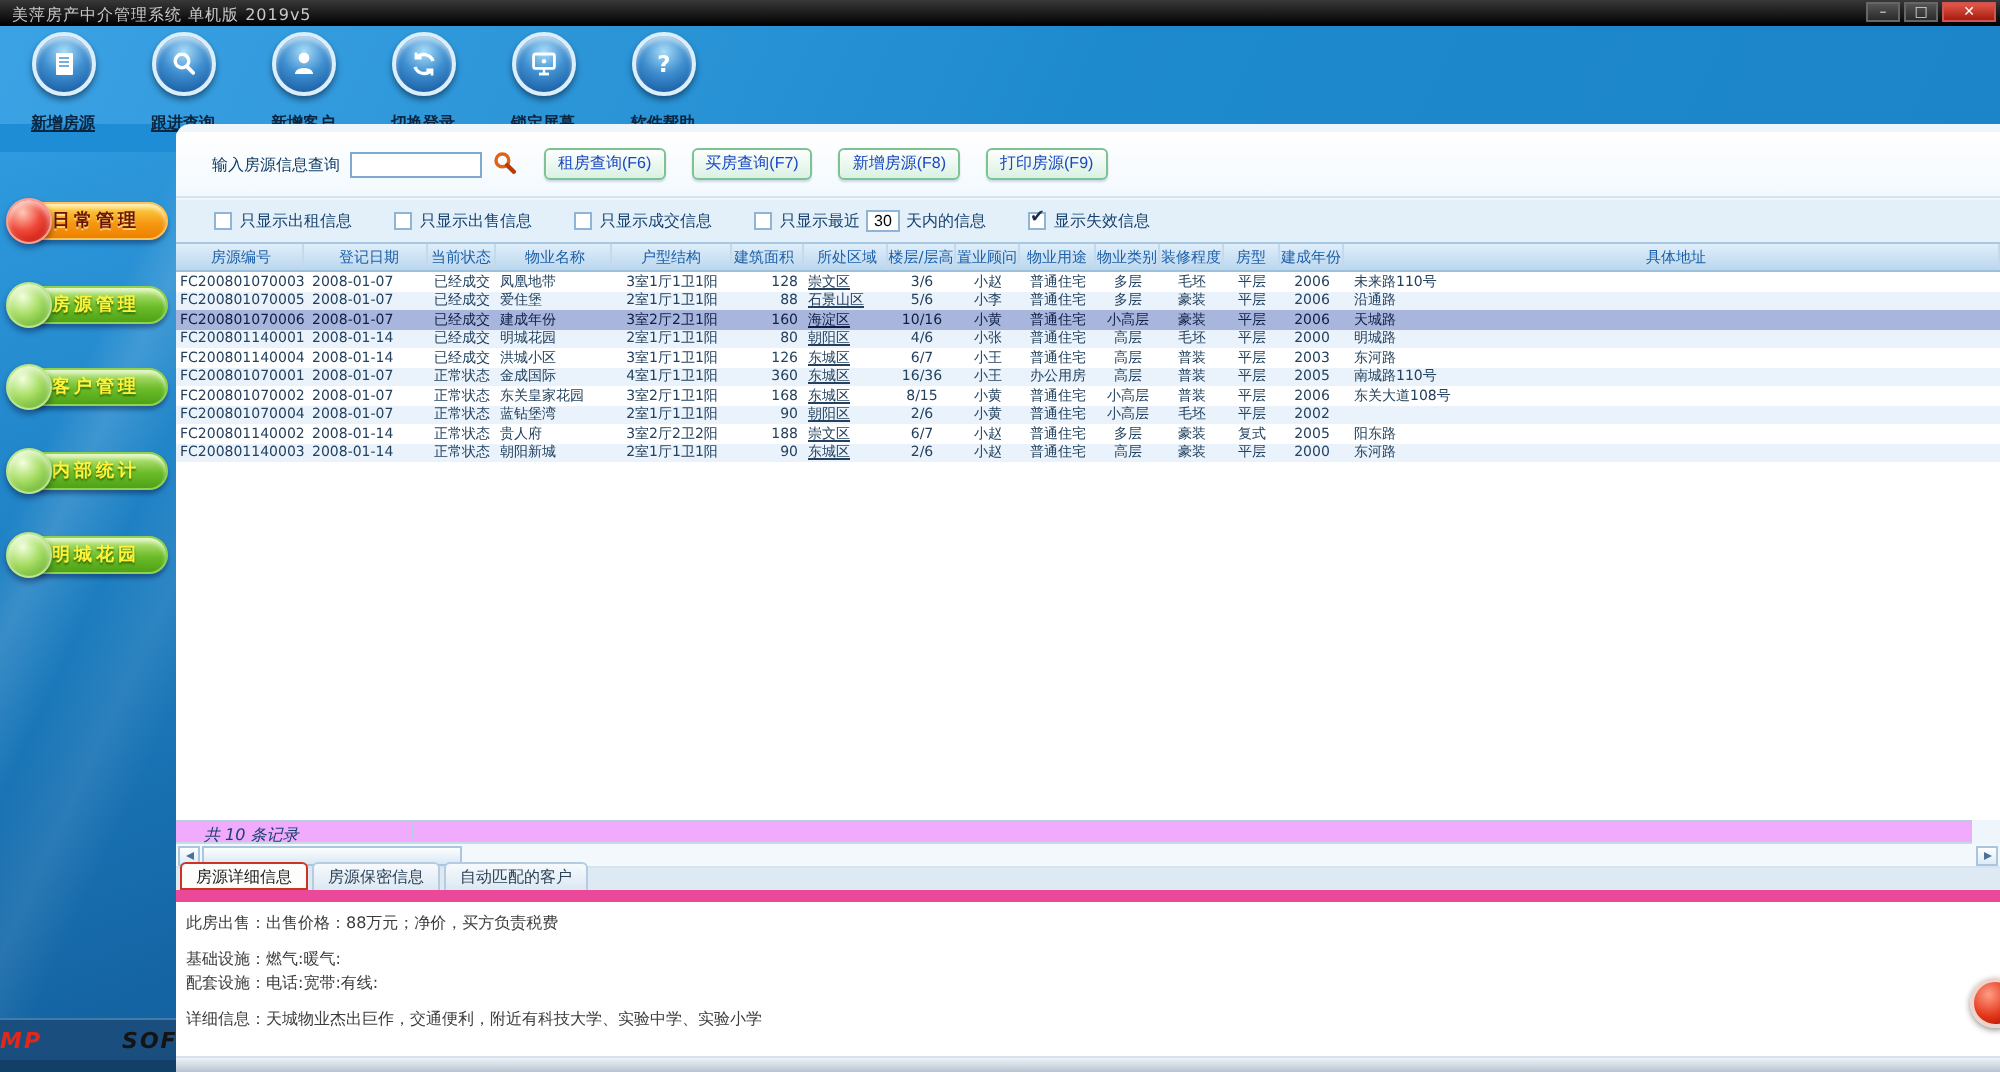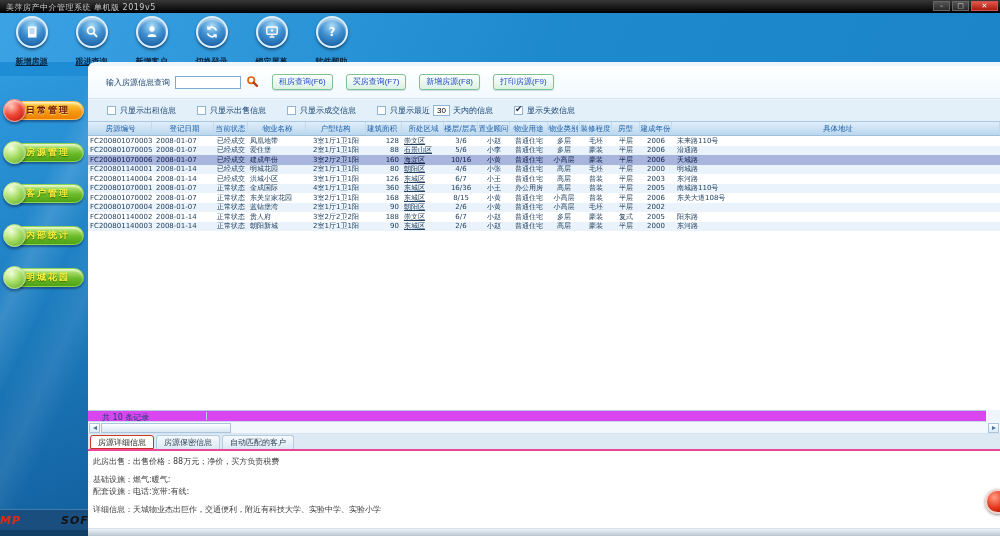--- a/index.html
+++ b/index.html
@@ -86,36 +86,36 @@
   .c4{width:60px; text-align:center;} .c5{width:36px; text-align:right; padding-right:3px;}
   .c6{width:42px; padding-left:2px;} .c7{width:34px; text-align:center;}
   .c8{width:32px; text-align:center;} .c9{width:38px; text-align:center;}
   .c10{width:32px; text-align:center;} .c11{width:32px; text-align:center;}
   .c12{width:28px; text-align:center;} .c13{width:32px; text-align:center;}
   .c14{flex:1; padding-left:5px;}
   .trow .c6 { text-decoration:underline; }
   .table-fill { position:absolute; top:169px; left:0; right:0; height:179px; background:#fff; }
 
   
-  .record-bar { position:absolute; top:348px; left:0; right:14px; height:12px; background:#d946ef;
-    border-top:1px solid #b6cce0; border-bottom:1px solid #c8daea; font-size:8px; color:#16416f; }
+  .record-bar { position:absolute; top:348px; left:0; right:14px; height:12px; background:#f0abfc;
+    border-top:1px solid #b6cce0; border-bottom:1px solid #c8daea; font-size:8px; color:#16416f;font-style:italic; }
   .record-text { position:absolute; left:14px; top:1px; }
   .record-sep { position:absolute; left:118px; top:1px; bottom:1px; width:1px; background:#b6cce0; }
 
   .hscroll { position:absolute; top:360px; left:0; right:0; height:12px; background:#f3f8fc; border-bottom:1px solid #d6e4f0; }
   .harrow { position:absolute; top:1px; width:11px; height:10px; background:linear-gradient(#fdfeff,#dcebf6);
     border:1px solid #aac6de; display:flex; align-items:center; justify-content:center; cursor:pointer; }
   .harrow.left { left:1px; } .harrow.right { right:1px; }
   .tri-l { width:0; height:0; border-top:2.5px solid transparent; border-bottom:2.5px solid transparent; border-right:4px solid #4b7299; }
   .tri-r { width:0; height:0; border-top:2.5px solid transparent; border-bottom:2.5px solid transparent; border-left:4px solid #4b7299; }
   .hthumb { position:absolute; left:13px; top:1px; width:130px; height:10px;
     background:linear-gradient(#fdfeff,#d8e8f4); border:1px solid #aac6de; cursor:pointer; }
 
   .tabrow { position:absolute; top:372px; left:0; right:0; height:17px; background:#dde9f3;
-    border-bottom:2px solid #ec4899; display:flex; align-items:flex-end; padding-left:2px; font-size:8px; }
+    border-bottom:6px solid #ec4899; display:flex; align-items:flex-end; padding-left:2px; font-size:8px; }
   .tab { height:14px; line-height:13px; padding:0 7px; margin-right:2px; color:#2c4258;
     background:linear-gradient(#f6fafd,#dbe8f2); border:1px solid #b4cbe0; border-bottom:none;
     border-radius:3px 3px 0 0; cursor:pointer; white-space:nowrap; }
   .tab.active { background:#fdfdfb; border:1px solid #cc3322; color:#222; }
 
   .detail { position:absolute; top:389px; left:0; right:0; bottom:0; background:#fff;
     font-size:8px; color:#3c3c3c; padding:5px 0 0 5px; }
   .dline1 { margin-top:0; } .dline2 { margin-top:7px; } .dline3 { margin-top:1px; } .dline4 { margin-top:7px; }
 
   .badge { position:absolute; right:-10px; top:427px; width:25px; height:25px; border-radius:50%;

